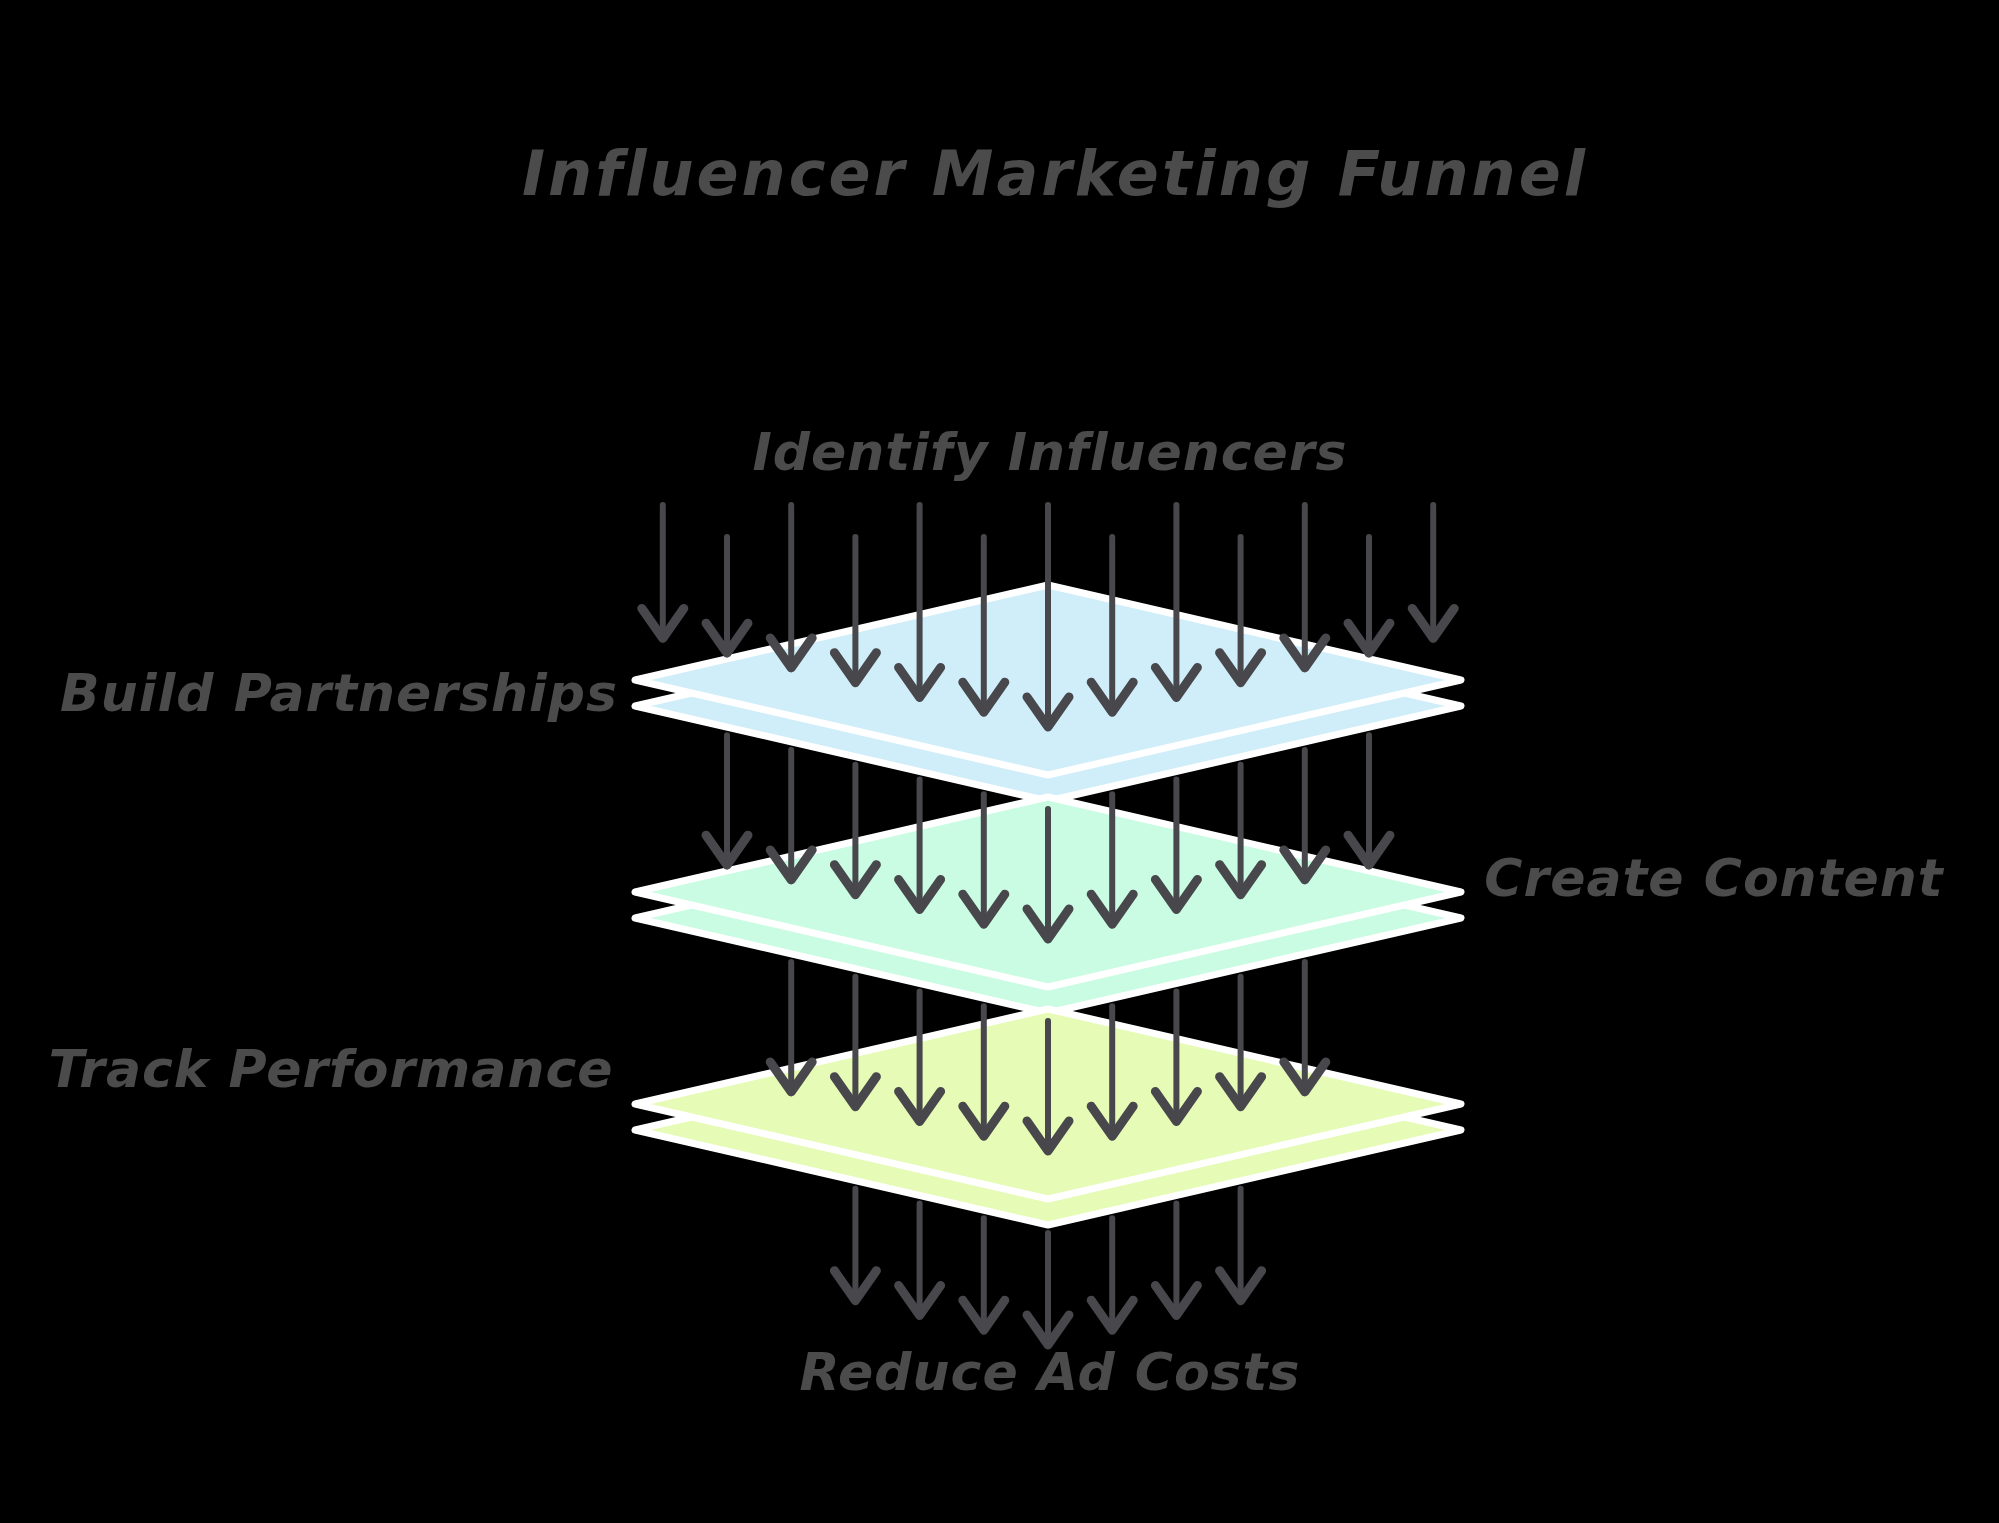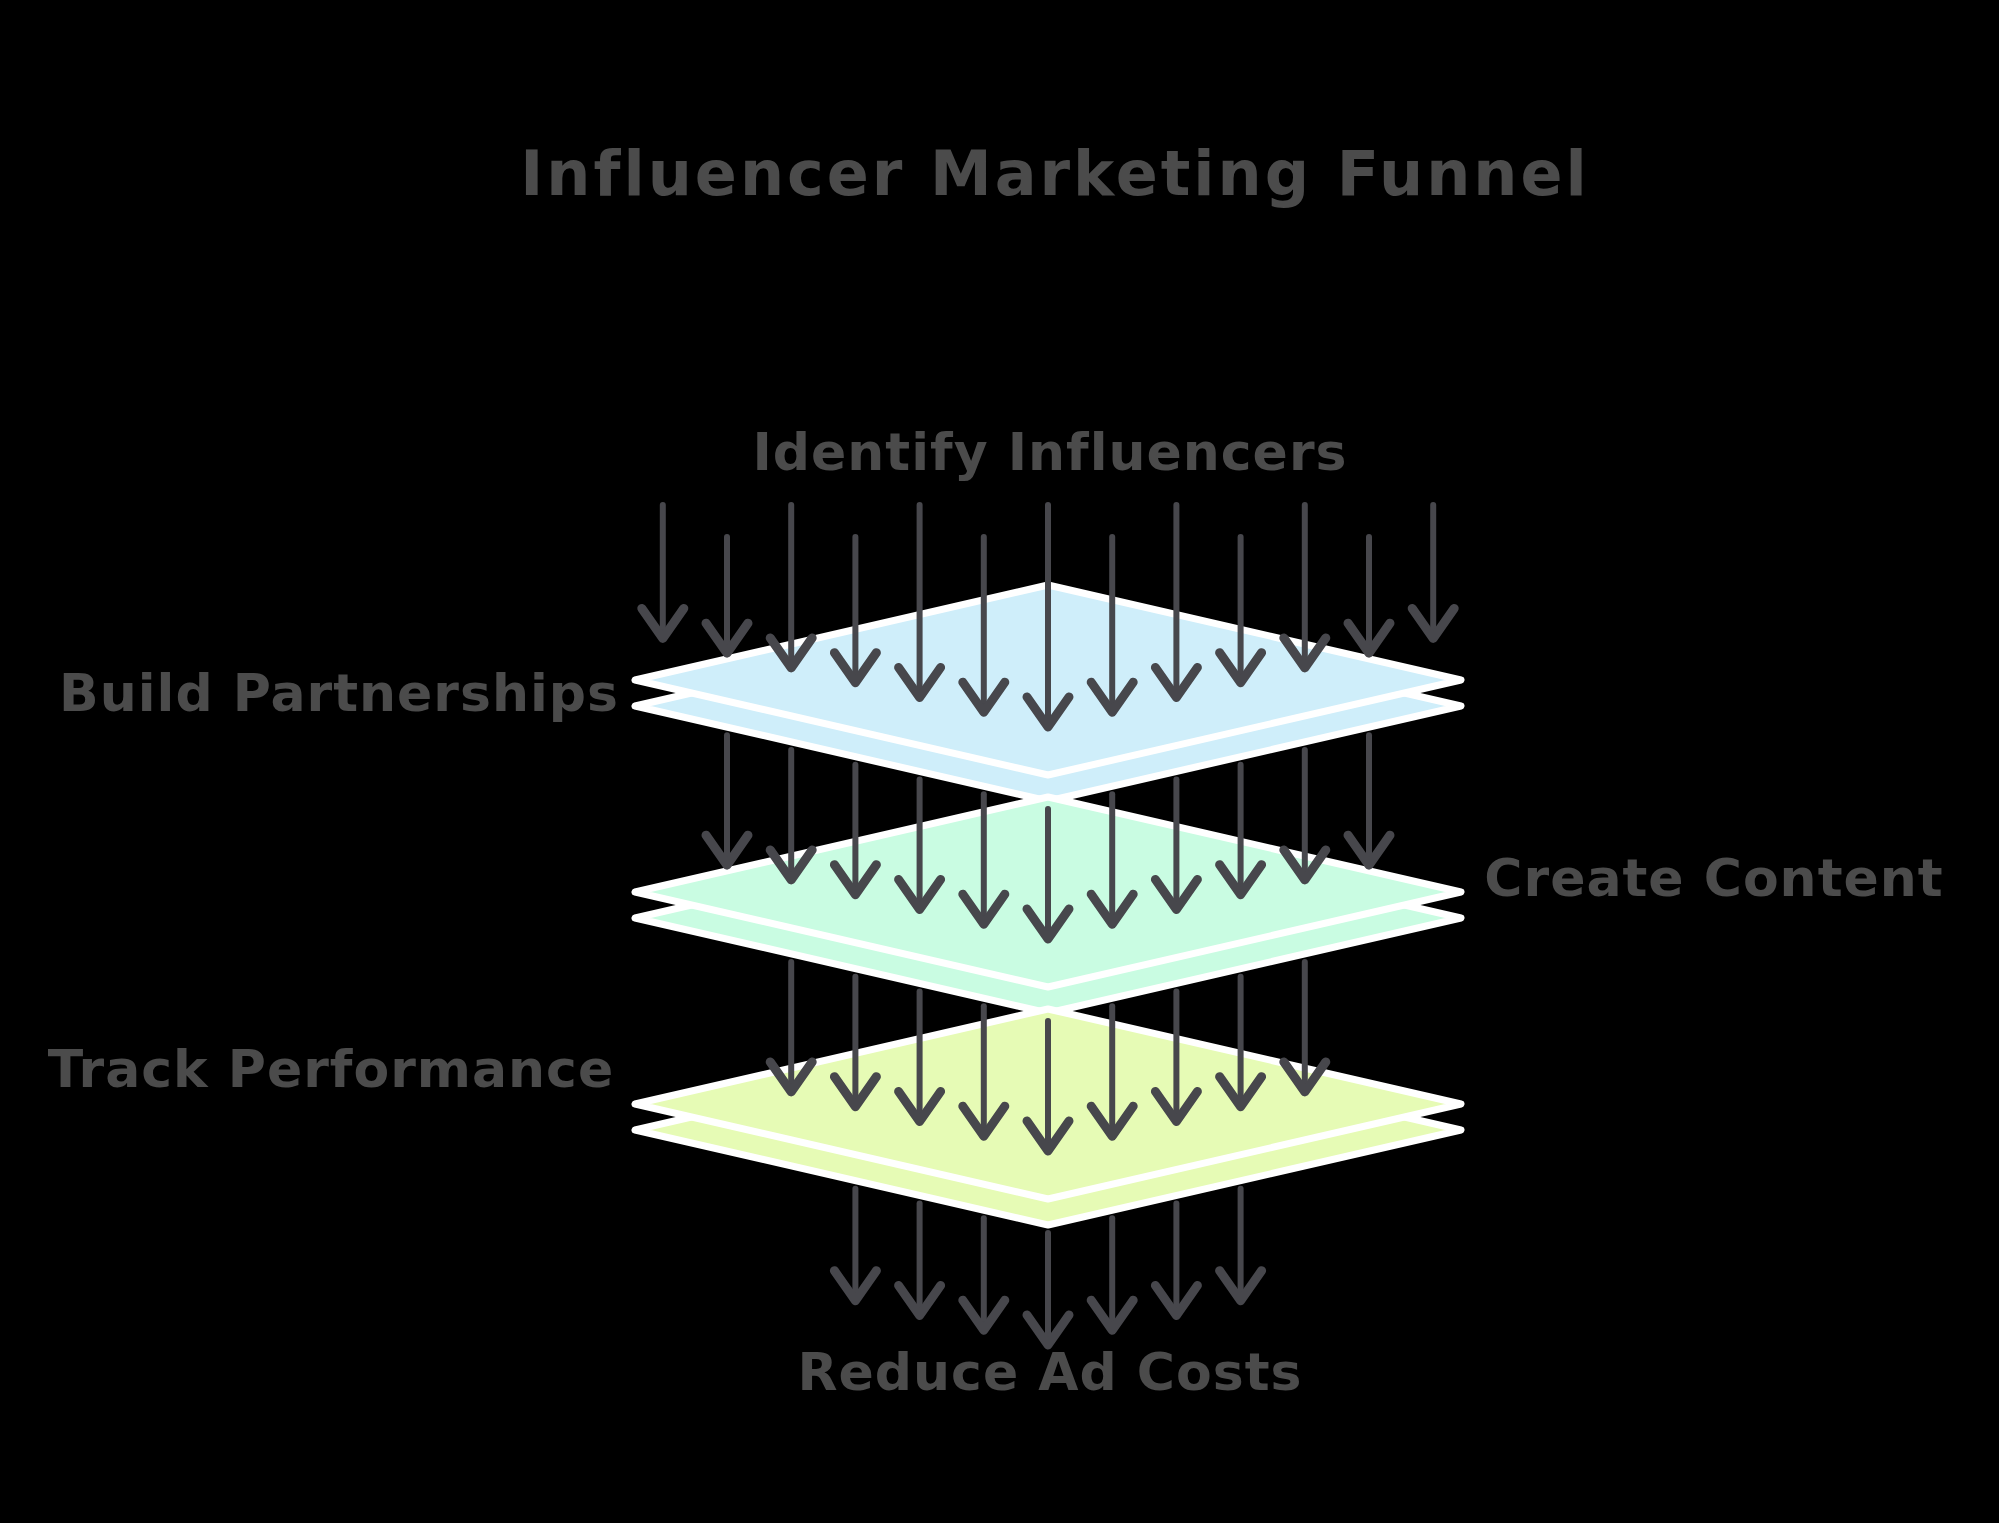--- a/index.html
+++ b/index.html
@@ -8,20 +8,21 @@
     background: #000;
     width: 1999px;
     height: 1523px;
     overflow: hidden;
   }
   #stage {
     position: relative;
     width: 1999px;
     height: 1516px;
     font-family: "DejaVu Sans", "Liberation Sans", sans-serif;
+    font-style: italic;
   }
   svg { display: block; }
   text {
     font-family: "DejaVu Sans", "Liberation Sans", sans-serif;
     font-weight: 700;
   }
   .diagram-title {
     font-size: 62px;
     letter-spacing: 3px;
   }

